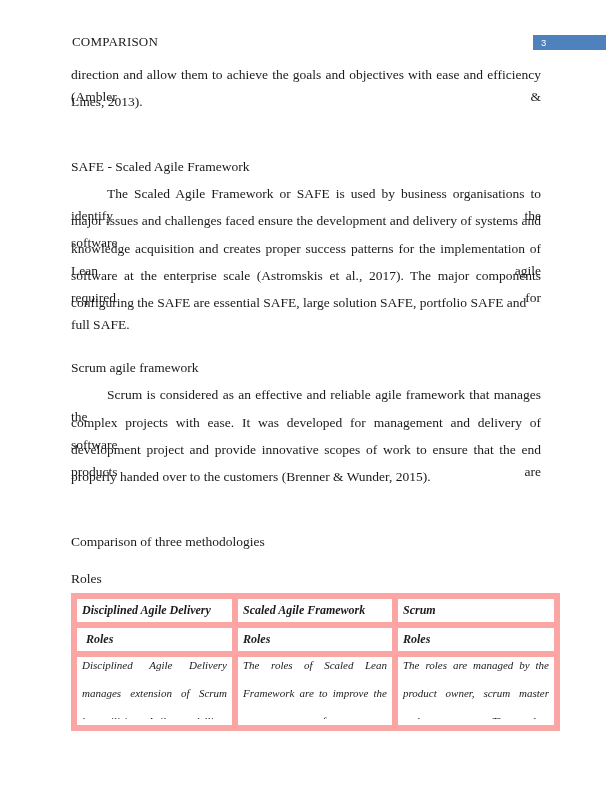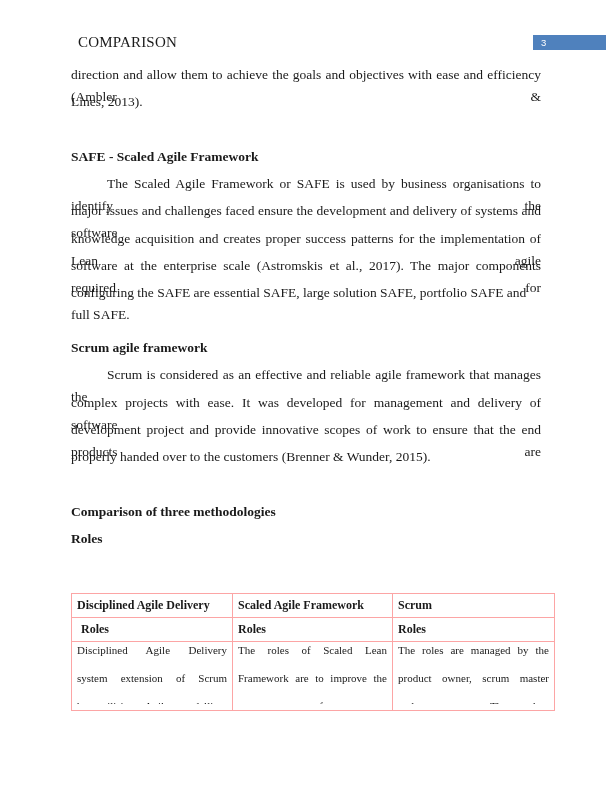--- a/index.html
+++ b/index.html
@@ -8,53 +8,54 @@
     background: #ffffff;
     position: relative;
     overflow: hidden;
     font-family: "Liberation Serif", "DejaVu Serif", serif;
     color: #1a1a1a;
   }
   .page { position: absolute; inset: 0; background: #ffffff; }
 
   
   .runhead {
-    position: absolute; left: 78px; top: 34px; width: 470px; height: 16px;
-    font-size: 15px; line-height: 16px; letter-spacing: 0.2px;
+    position: absolute; left: 72px; top: 34px; width: 470px; height: 16px;
+    font-size: 13px; line-height: 16px; letter-spacing: 0.2px;
   }
   .pagenum-badge {
     position: absolute; left: 533px; top: 35px; width: 73px; height: 15px;
     background: #4f81bd;
   }
   .pagenum-badge span {
     display: block; padding-left: 8px;
     font-family: "Liberation Sans", sans-serif;
     font-size: 9.5px; line-height: 15px; color: #ffffff;
   }
 
   
   .doc-body {
     position: absolute; left: 71px; top: 64px; width: 470px;
     font-size: 13.5px;
   }
   .ln { height: 27.3px; line-height: 22px; white-space: normal; overflow: visible; }
   .jl { text-align: justify; text-align-last: justify; }
   .indent { text-indent: 36px; }
-  .b { font-weight: bold; }
+  .b { font-weight: normal; margin-top: 10px; }
 
   
   .cmp-table {
     position: absolute; left: 71px; top: 593px; width: 483px;
     border-collapse: collapse; table-layout: fixed;
   }
   .cmp-table td {
-    border: 1px solid #fca5a5;
+    border: 6px solid #fca5a5;
     vertical-align: top;
     padding: 0;
     overflow: hidden;
+    font-style: italic;
   }
   .cmp-table col.c1 { width: 161px; }
   .cmp-table col.c2 { width: 160px; }
   .cmp-table col.c3 { width: 162px; }
   .hdr-cell { height: 23px; }
   .hdr-cell div {
     font-weight: bold; font-size: 12px; line-height: 14px;
     padding: 4px 5px 0 5px;
   }
   .sub-cell { height: 23px; }
@@ -128,21 +129,21 @@
           <div>Roles</div>
         </td>
         <td class="sub-cell">
           <div>Roles</div>
         </td>
       </tr>
       <tr>
         <td class="body-cell">
           <div class="cellwrap">
             <div class="cl">Disciplined Agile Delivery</div>
-            <div class="cl">system extension of Scrum</div>
+            <div class="cl">manages extension of Scrum</div>
             <div class="cl">by utilising Agile modelling,</div>
           </div>
         </td>
         <td class="body-cell">
           <div class="cellwrap">
             <div class="cl">The roles of Scaled Lean</div>
             <div class="cl">Framework are to improve the</div>
             <div class="cl">outcomes of system</div>
           </div>
         </td>

